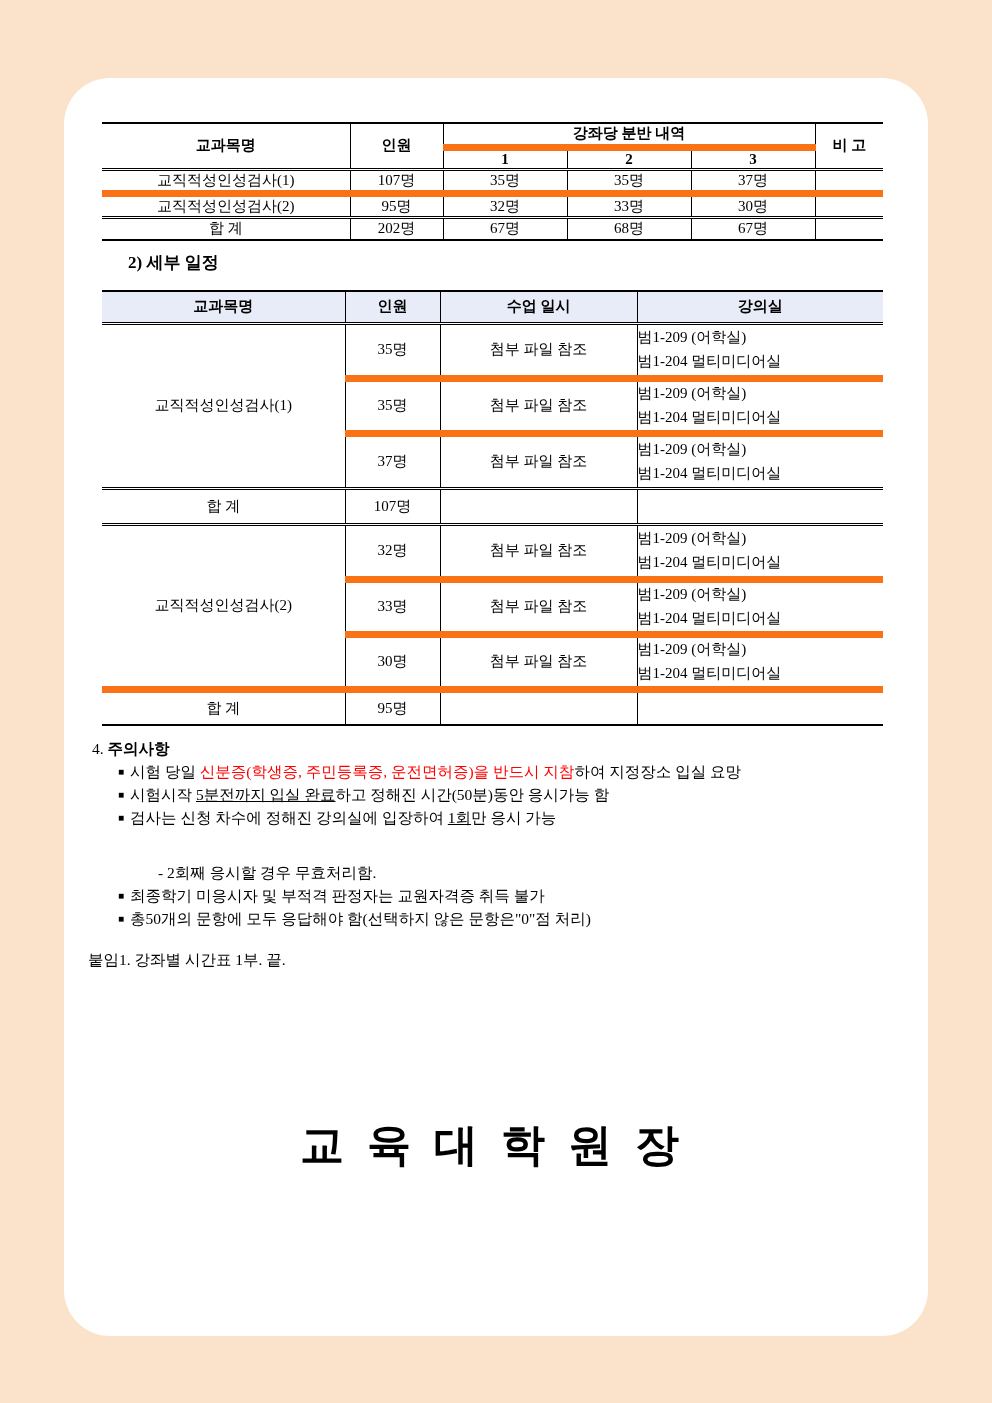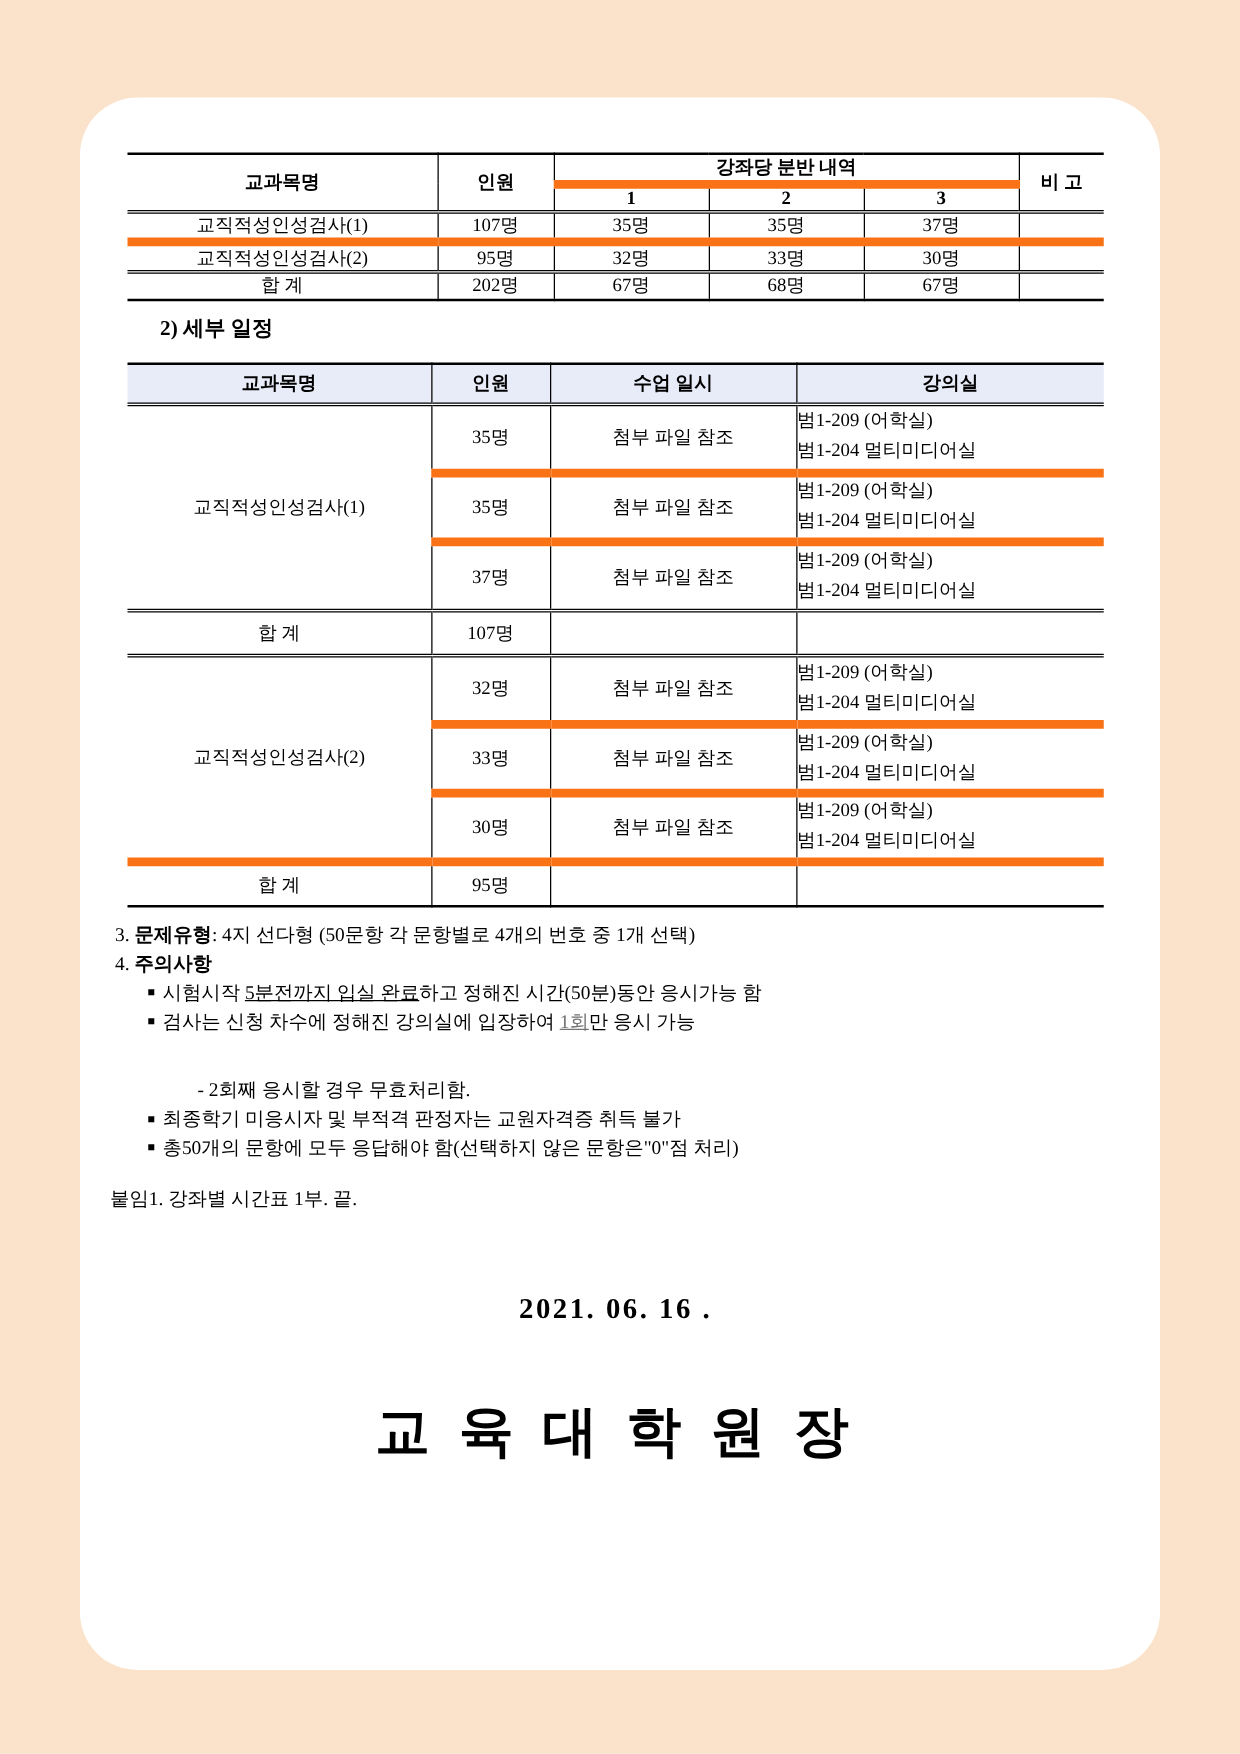--- a/index.html
+++ b/index.html
@@ -51,21 +51,21 @@
 
   
   .notes { position:absolute; left:28px; top:659px; width:810px; font-size:15.5px; }
   .notes .ln { line-height:23px; white-space:nowrap; }
   .notes .bullet { padding-left:26px; }
   .notes .subline { padding-left:66px;margin-top:32px; }
   .blbl { font-weight:bold; }
   .sq { font-size:10px; vertical-align:2px; margin-right:6px; }
   .red { color:#FF0000; }
   .ul { text-decoration:underline; }
-  .redul { color:#737373; text-decoration:underline; }
+  .redul { color:#000000; text-decoration:underline; }
 
   .attach { position:absolute; left:24px; top:870px; font-size:15.5px; line-height:23px; }
 
   .dateline {
     position:absolute; left:38px; top:956px; width:781px;
     text-align:center; font-size:23px; font-weight:bold; letter-spacing:2px;
   }
   .signature {
     position:absolute; left:38px; top:1038px; width:781px;
     text-align:center; font-size:44px; font-weight:bold; letter-spacing:6px;
@@ -202,41 +202,39 @@
       <td class="br">합   계</td>
       <td class="br">95명</td>
       <td class="br"></td>
       <td></td>
     </tr>
   </tbody>
     </table>
 
   <div class="notes">
     <div class="ln">
-      <span>3.</span>
-      <span class="blbl">문제유형</span><span>: 4지 선다형 (50문항 각 문항별로 4개의 번호 중 1개 선택)</span>
-    </div>
-    <div class="ln">
       <span>4.</span>
       <span class="blbl">주의사항</span>
     </div>
     <div class="ln bullet">
+      <span class="sq">■</span><span>시험 당일 </span><span class="red">신분증(학생증, 주민등록증, 운전면허증)을 반드시 지참</span><span>하여 지정장소 입실 요망</span>
+    </div>
+    <div class="ln bullet">
       <span class="sq">■</span><span>시험시작 </span><span class="ul">5분전까지 입실 완료</span><span>하고 정해진 시간(50분)동안 응시가능 함</span>
     </div>
     <div class="ln bullet">
       <span class="sq">■</span><span>검사는 신청 차수에 정해진 강의실에 입장하여 </span><span class="redul">1회</span><span>만 응시 가능</span>
     </div>
     <div class="ln subline">- 2회째 응시할 경우 무효처리함.</div>
     <div class="ln bullet">
       <span class="sq">■</span><span>최종학기 미응시자 및 부적격 판정자는 교원자격증 취득 불가</span>
     </div>
     <div class="ln bullet">
       <span class="sq">■</span><span>총50개의 문항에 모두 응답해야 함(선택하지 않은 문항은"0"점 처리)</span>
     </div>
   </div>
 
   <div class="attach">붙임1. 강좌별 시간표  1부.  끝.</div>
 
-  <div class="dateline">2021.  06.  16 .</div>
 
   <div class="signature">교  육  대  학  원  장</div>
 
 </div>
 
 </body></html>

